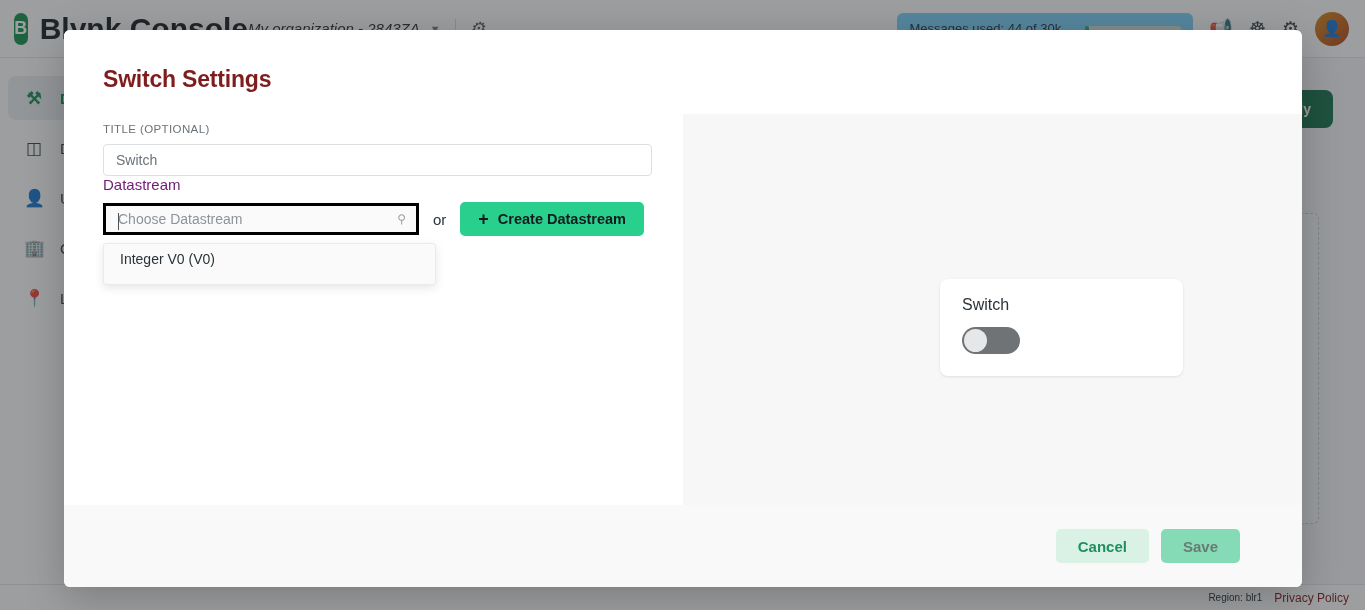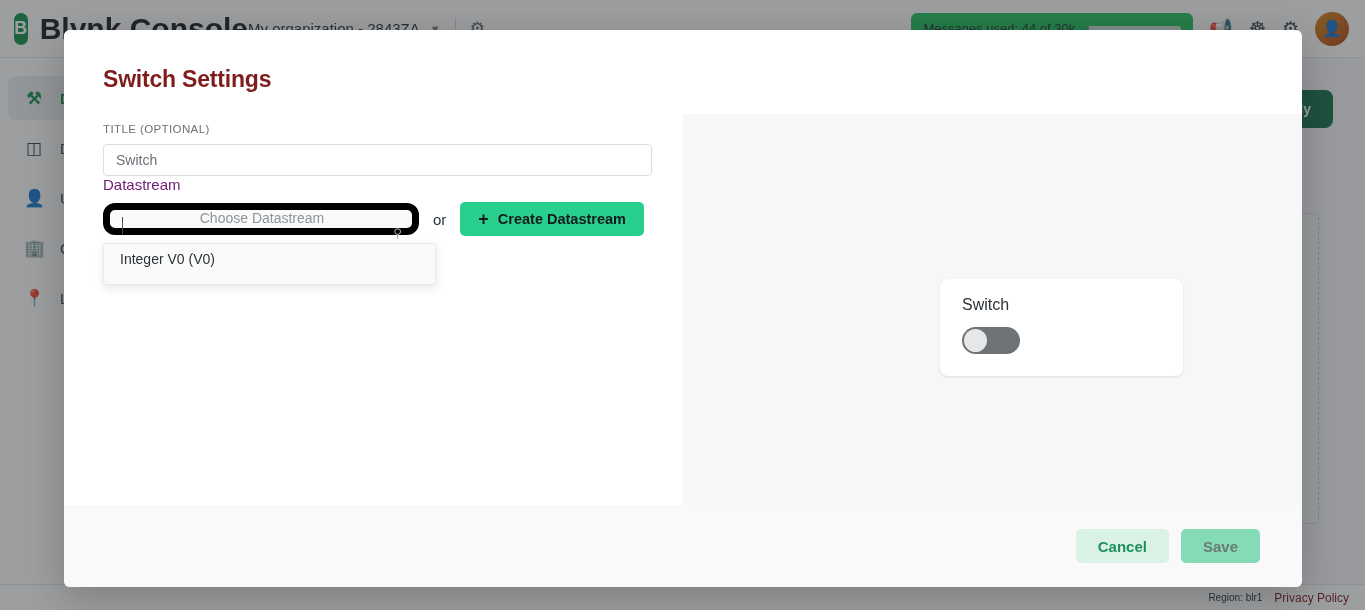--- a/index.html
+++ b/index.html
@@ -19,30 +19,30 @@
     display: flex; align-items: center;
   }
   .brand { display: flex; align-items: center; gap: 12px; padding-left: 14px; width: 248px; }
   .brand-logo {
     width: 32px; height: 32px; border-radius: 8px; background: #17924f;
     color: #fff; font-weight: bold; font-size: 18px;
     display: flex; align-items: center; justify-content: center;
   }
   .brand-name { font-size: 30px; font-weight: bold; color: #1b2124; white-space: nowrap; }
 
-  .org-area { display: flex; align-items: center; gap: 10px; }
+  .org-area { display: flex; align-items: center; gap: 10px; font-style: italic; }
   .org-name { font-size: 15px; color: #2b3338; white-space: nowrap; }
   .chev { font-size: 11px; color: #7a8287; }
   .vdiv { width: 1px; height: 20px; background: #d9dcdf; margin: 0 4px; }
   .gear-ic { color: #5b6469; font-size: 17px; line-height: 1; }
 
   .top-right { margin-left: auto; display: flex; align-items: center; gap: 16px; padding-right: 16px; }
   .msg-chip {
-    display: flex; align-items: center; gap: 10px;
-    background: #22c55e; border-radius: 6px; padding: 8px 12px; justify-content: flex-end;
+    display: flex; align-items: center; gap: 24px;
+    background: #7dd3fc; border-radius: 6px; padding: 8px 12px; justify-content: flex-end;
   }
   .msg-text { font-size: 13px; color: #2b3338; white-space: nowrap; }
   .msg-bar { width: 96px; height: 6px; border-radius: 3px; background: #cfe0d5; position: relative; }
   .msg-bar i { position: absolute; left: 0; top: 0; height: 100%; width: 4px; border-radius: 3px; background: #23b07a; }
   .tb-ic { font-size: 19px; color: #3c4448; line-height: 1; }
   .avatar {
     width: 34px; height: 34px; border-radius: 50%;
     background: linear-gradient(135deg, #d98c1a, #b5451d);
     display: flex; align-items: center; justify-content: center;
     color: #fff; font-size: 16px;
@@ -113,24 +113,23 @@
     margin-top: 9px; width: 549px; height: 32px;
     border: 1px solid #dcdfe2; border-radius: 4px; background: #fff;
     display: flex; align-items: center; padding: 0 12px;
     font-size: 14px; color: #6b7278;
   }
 
   .section-label { font-size: 15px; color: #701a75; }
 
   .ds-row { margin-top: 9px; display: flex; align-items: center; gap: 14px; position: relative; }
   .ds-search {
-    width: 333px; height: 32px; border: 7px solid #000000; border-radius: 12px;
+    width: 333px; height: 32px; border: 3px solid #000000; border-radius: 0;
     background: #fafafa; display: flex; align-items: center; padding: 0 10px 0 12px;
     position: relative;
-    flex-direction: column;
   }
   .ds-caret {
     position: absolute; left: 12px; top: 7px; width: 1px; height: 17px; background: #4a5257;
   }
   .ds-ph { font-size: 14px; color: #8d9499; }
   .ds-search-ic { margin-left: auto; font-size: 12px; color: #9aa0a4; }
   .or-text { font-size: 15px; color: #2b3338; }
   .create-btn {
     height: 34px; padding: 0 18px; background: #29cf8d; border-radius: 5px;
     display: flex; align-items: center; gap: 9px;
@@ -163,21 +162,21 @@
   }
   .toggle-knob {
     position: absolute; left: 2px; top: 2px; width: 23px; height: 23px;
     border-radius: 50%; background: #e6e7e8;
   }
 
   .modal-footer {
     position: absolute; left: 0; right: 0; top: 475px; height: 82px;
     background: #f9f9f9;
     display: flex; align-items: center; justify-content: flex-end; gap: 12px;
-    padding-right: 42px;
+    padding-right: 62px;
   }
   .btn {
     height: 34px; padding: 0 22px; border-radius: 5px;
     display: flex; align-items: center; justify-content: center;
     font-size: 15px; font-weight: bold;
   }
   .btn-cancel { background: #d9f2e5; color: #1f8f5f; }
   .btn-save { background: #84dbb5; color: #6b7b74; }
 </style>
 </head>

